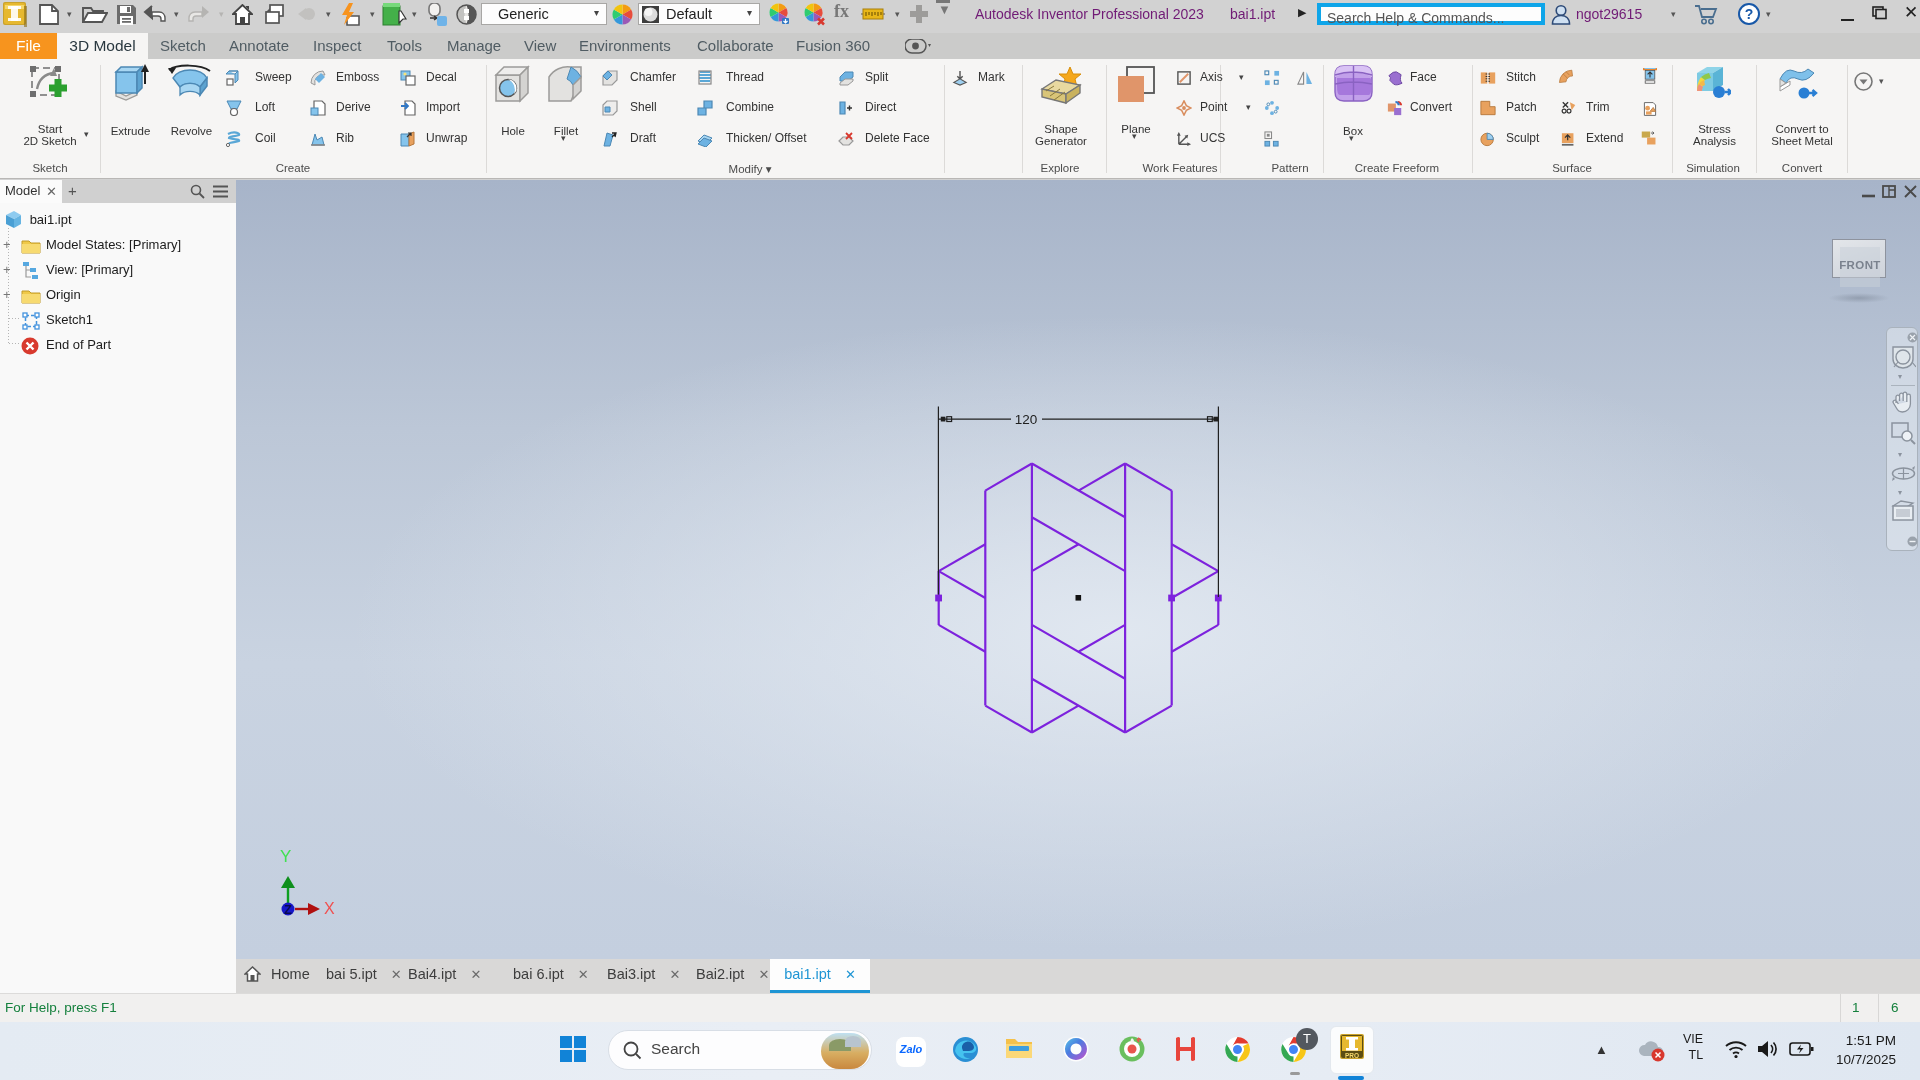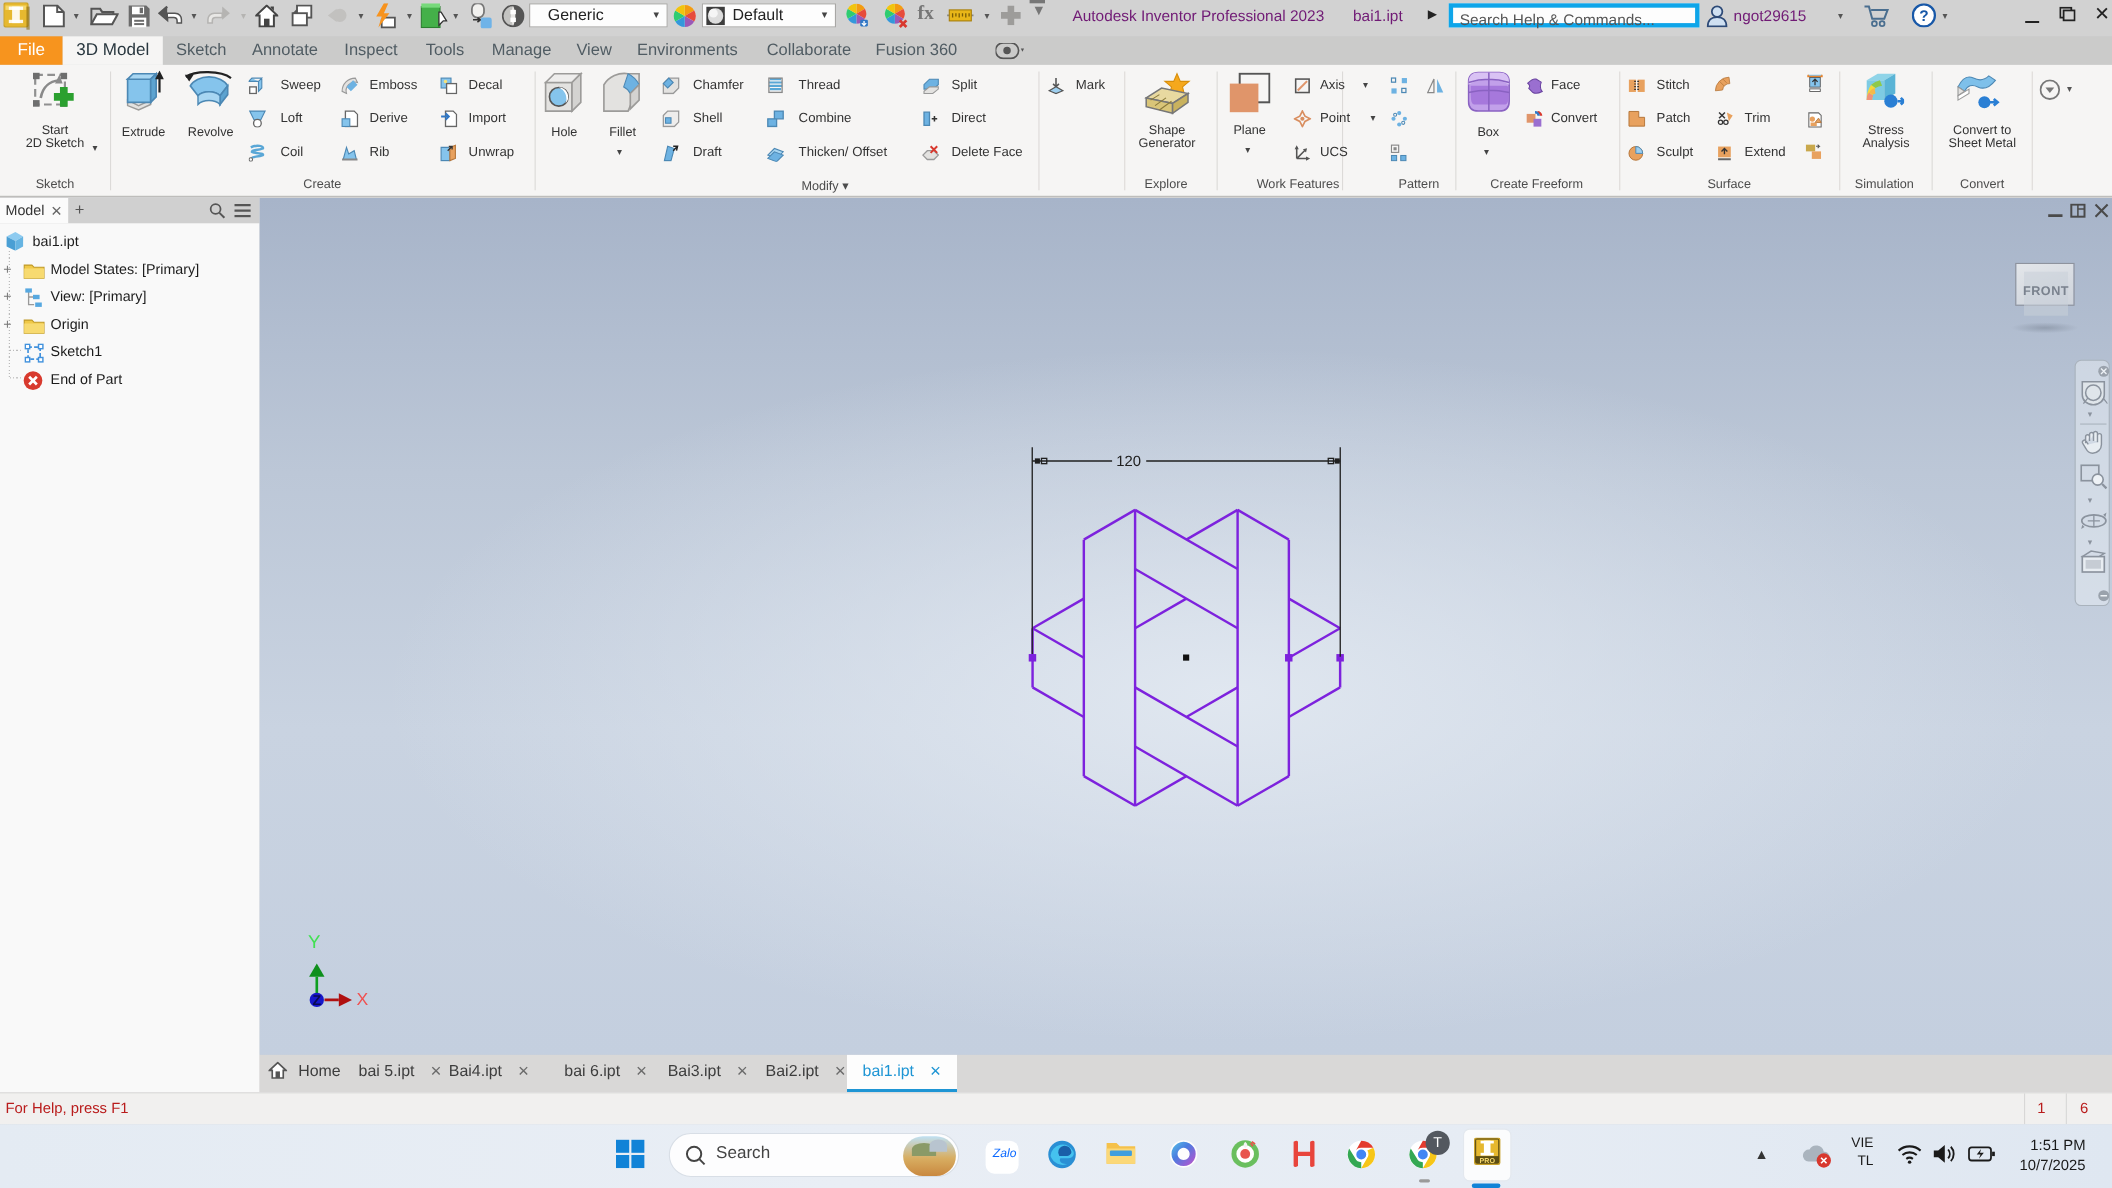--- a/index.html
+++ b/index.html
@@ -15,41 +15,41 @@
 
 #menurow { position:absolute; left:0; top:33px; width:1920px; height:26px; background:#cbcbca; }
 .rtab { position:absolute; top:0; height:26px; font-size:15px; color:#505c63; line-height:25px; }
 #filetab { position:absolute; left:0; top:0; width:57px; height:26px; background:#f7941e; color:#fff; font-size:15.5px; text-align:center; line-height:25px; }
 #modeltab { position:absolute; left:57px; top:0; width:91px; height:26px; background:#f6f5f4; color:#29373f; font-size:15.5px; text-align:center; line-height:25px; }
 
 
 #ribbon { position:absolute; left:0; top:59px; width:1920px; height:120px; background:#f6f5f4; border-bottom:1px solid #b9b7b5; }
 .rsep { position:absolute; top:6px; width:1px; height:108px; background:#dcdad8; }
 .glabel { position:absolute; top:103px; font-size:11.5px; color:#4c4c4c; text-align:center; }
-.bigbtn { position:absolute; font-size:11.5px; color:#333; text-align:center; }
+.bigbtn { position:absolute; font-size:11.5px; color:#333; text-align:center;margin-top:10px; }
 .smallrow { position:absolute; height:16px; font-size:12px; color:#333; }
 .sicon { position:absolute; width:16px; height:16px; }
 
 
 #panel { position:absolute; left:0; top:180px; width:236px; height:813px; background:#f9f9f9; }
 #panelhdr { position:absolute; left:0; top:0; width:236px; height:23px; background:#d0d0d0; }
 #panelhdr .ptab { position:absolute; left:0; top:0; width:62px; height:23px; background:#fbfbfb; color:#333; font-size:13px; padding-left:5px; line-height:22px; }
 .trow { position:absolute; left:0; height:25px; font-size:13px; color:#1c1c1c; }
 
 
 #viewport { position:absolute; left:236px; top:180px; width:1684px; height:779px;
   background:radial-gradient(ellipse 58% 52% at 52% 58%, #e0e7f0 0%, rgba(224,231,240,0) 78%),linear-gradient(180deg,#a7b4c9 0%,#bcc7d7 32%,#c9d3e1 62%,#c4cfdf 100%); }
 
 
 #tabbar { position:absolute; left:236px; top:959px; width:1684px; height:34px; background:#d9d8d7; }
 .btab { position:absolute; top:0; height:31px; font-size:14.5px; color:#3d3d3d; line-height:30px; }
 .btab .x { color:#6b6b6b; margin-left:10px; font-size:13px; }
 
 
-#statusbar { position:absolute; left:0; top:993px; width:1920px; height:29px; background:#f1f0ef; border-top:1px solid #dcdbda; font-size:13.5px; color:#b91c1c; }
+#statusbar { position:absolute; left:0; top:993px; width:1920px; height:29px; background:#f1f0ef; border-top:1px solid #dcdbda; font-size:13.5px; color:#15803d; }
 
 
 #taskbar { position:absolute; left:0; top:1022px; width:1920px; height:58px; background:linear-gradient(90deg,#e4ebf3 0%,#e9eef5 40%,#e6ecf4 70%,#dfe7f1 100%); }
 .tkicon { position:absolute; top:14px; }
 </style>
 </head>
 <body>
 <div id="app">
   <div id="titlebar">
 
@@ -798,21 +798,21 @@
           <path d="M13 13 l4.5 4.5" stroke="#444" stroke-width="1.8"></path>
         </svg>
       <div class="abs" style="left:42px;top:9px;font-size:15.5px;color:#444">Search</div>
       <div class="abs" style="left:212px;top:2px;width:48px;height:36px;border-radius:18px;overflow:hidden;background:linear-gradient(180deg,#bfe0f2 0%,#d8ae62 55%,#c9883f 100%)">
         <div class="abs" style="left:8px;top:6px;width:22px;height:12px;background:#8a9a67;border-radius:50% 50% 0 0"></div>
         <div class="abs" style="left:24px;top:3px;width:16px;height:11px;background:#b8c4cf;border-radius:50% 50% 0 0"></div>
       </div>
     </div>
 
     <div class="abs" style="left:896px;top:15px;width:30px;height:30px;background:#fff;border-radius:8px;">
-      <div class="abs" style="left:2px;top:6px;width:26px;text-align:right;font-size:11px;font-weight:normal;color:#0a68ff;font-style:italic">Zalo</div>
+      <div class="abs" style="left:2px;top:6px;width:26px;text-align:center;font-size:11px;font-weight:bold;color:#0a68ff;font-style:italic">Zalo</div>
     </div>
 
     <svg class="tkicon" style="left:952px" width="27" height="27" viewBox="0 0 27 27">
       <circle cx="13.5" cy="13.5" r="12.5" fill="#2a8fd4"></circle>
       <path d="M3 15 a11 11 0 0 1 21 -4 c1 4 -2 6 -6 6 h-6 c-2 3 2 6 7 5 a12 12 0 0 1 -16 -7 z" fill="#45c2ef"></path>
       <path d="M10 12 a6 6 0 0 1 12 -1 c0 3 -3 4 -6 4 h-5 z" fill="#1a5fa8"></path>
     </svg>
 
     <svg class="tkicon" style="left:1005px" width="28" height="24" viewBox="0 0 28 24">
       <path d="M1 3 h9 l3 3 h14 v16 h-26 z" fill="#f5c14a"></path>

